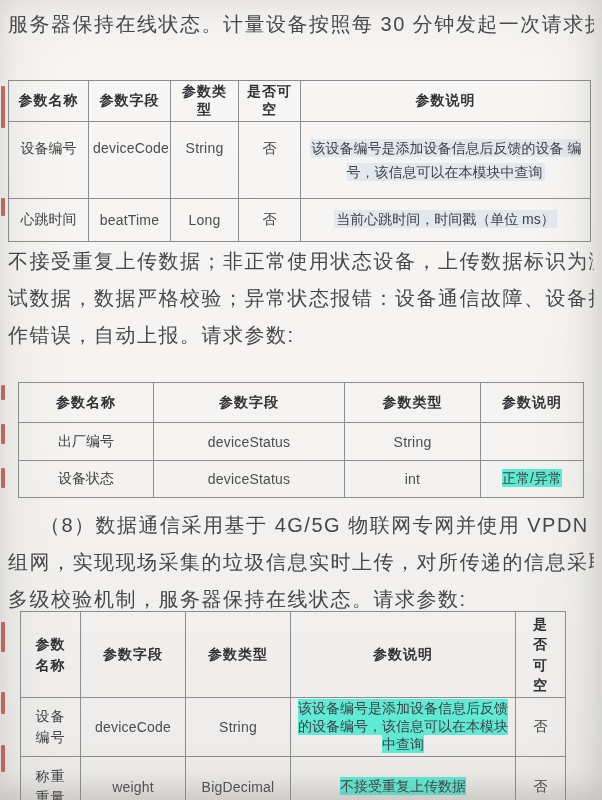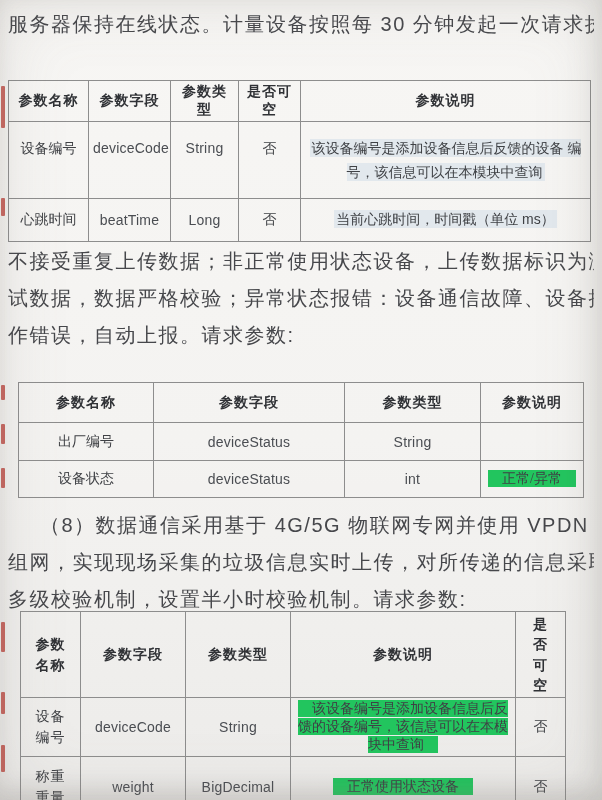--- a/index.html
+++ b/index.html
@@ -26,21 +26,21 @@
   
   table{border-collapse:collapse;table-layout:fixed;position:absolute;background:transparent;}
   td,th{
     border:1px solid #8d8d8d;text-align:center;vertical-align:middle;
     font-size:14px;color:#3f4145;padding:2px 4px;overflow:hidden;
   }
   th{font-weight:700;color:#303236;letter-spacing:1px;}
   .en{letter-spacing:.2px;color:#4a4d52;margin-left:15px;}
   .spread{line-height:24px;}
   .vtop{vertical-align:top;padding-top:18px;}
-  .hl{background:#22c55e;padding:1px 14px;font-family:Liberation Serif, serif;}
+  .hl{background:#5eead4;padding:1px 0;}
   .hlf{background:#e2e8ed;padding:1px 2px;}
   .narrow{display:inline-block;width:2.3em;word-break:break-all;line-height:1.5;letter-spacing:1px;}
   .vert{display:inline-block;width:1.15em;word-break:break-all;line-height:1.45;font-weight:700;}
   
   .redmark{position:absolute;left:1px;width:4px;background:rgba(186,54,45,.75);border-radius:1px;pointer-events:none;}
 </style>
 </head>
 <body>
 
 <div class="redmark" style="top:86px;height:42px;"></div>
@@ -120,21 +120,21 @@
     <td class="en">deviceStatus</td>
     <td class="en">int</td>
     <td><span class="hl">正常/异常</span></td>
   </tr>
 </tbody>
   </table>
 
 <div class="para" style="top:507px;">
   <div class="pline ind32">（8）数据通信采用基于 4G/5G 物联网专网并使用 VPDN 方式</div>
   <div class="pline">组网，实现现场采集的垃圾信息实时上传，对所传递的信息采取</div>
-  <div class="pline noj">多级校验机制，设置半小时校验机制。请求参数:</div>
+  <div class="pline noj">多级校验机制，服务器保持在线状态。请求参数:</div>
 </div>
 
 <table style="top:611px;left:20px;width:545px;">
   <colgroup>
       <col style="width:60px">
       <col style="width:105px">
       <col style="width:105px">
       <col style="width:225px">
       <col style="width:50px">
     </colgroup>
@@ -150,19 +150,19 @@
     <td><span class="narrow">设备编号</span></td>
     <td class="en">deviceCode</td>
     <td class="en">String</td>
     <td><span class="hl">该设备编号是添加设备信息后反馈的设备编号，该信息可以在本模块中查询</span></td>
     <td>否</td>
   </tr>
   <tr style="height:61px">
     <td><span class="narrow">称重重量</span></td>
     <td class="en">weight</td>
     <td class="en">BigDecimal</td>
-    <td><span class="hl">正常使用状态设备</span></td>
+    <td><span class="hl">不接受重复上传数据</span></td>
     <td>否</td>
   </tr>
 </tbody>
   </table>
 
 <div class="vignette"></div>
 
 </body></html>

